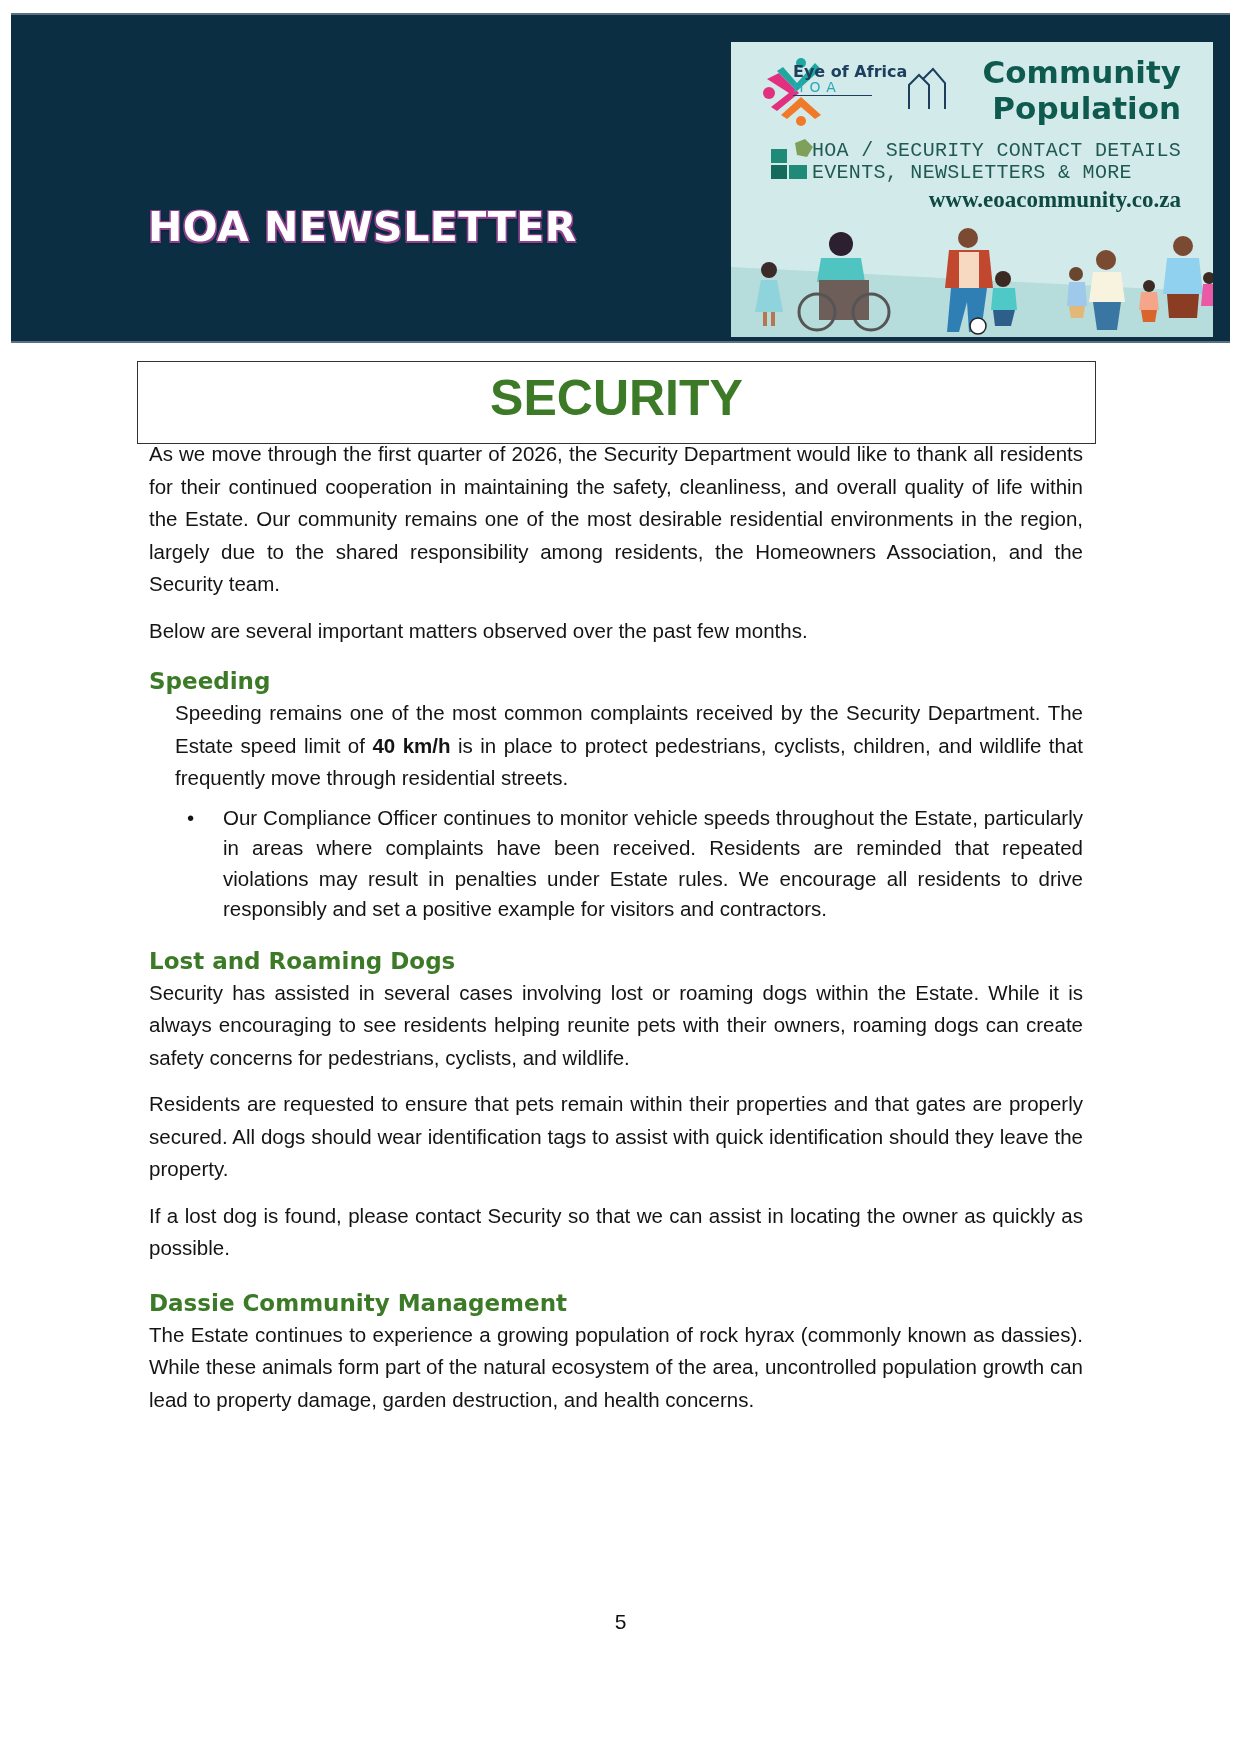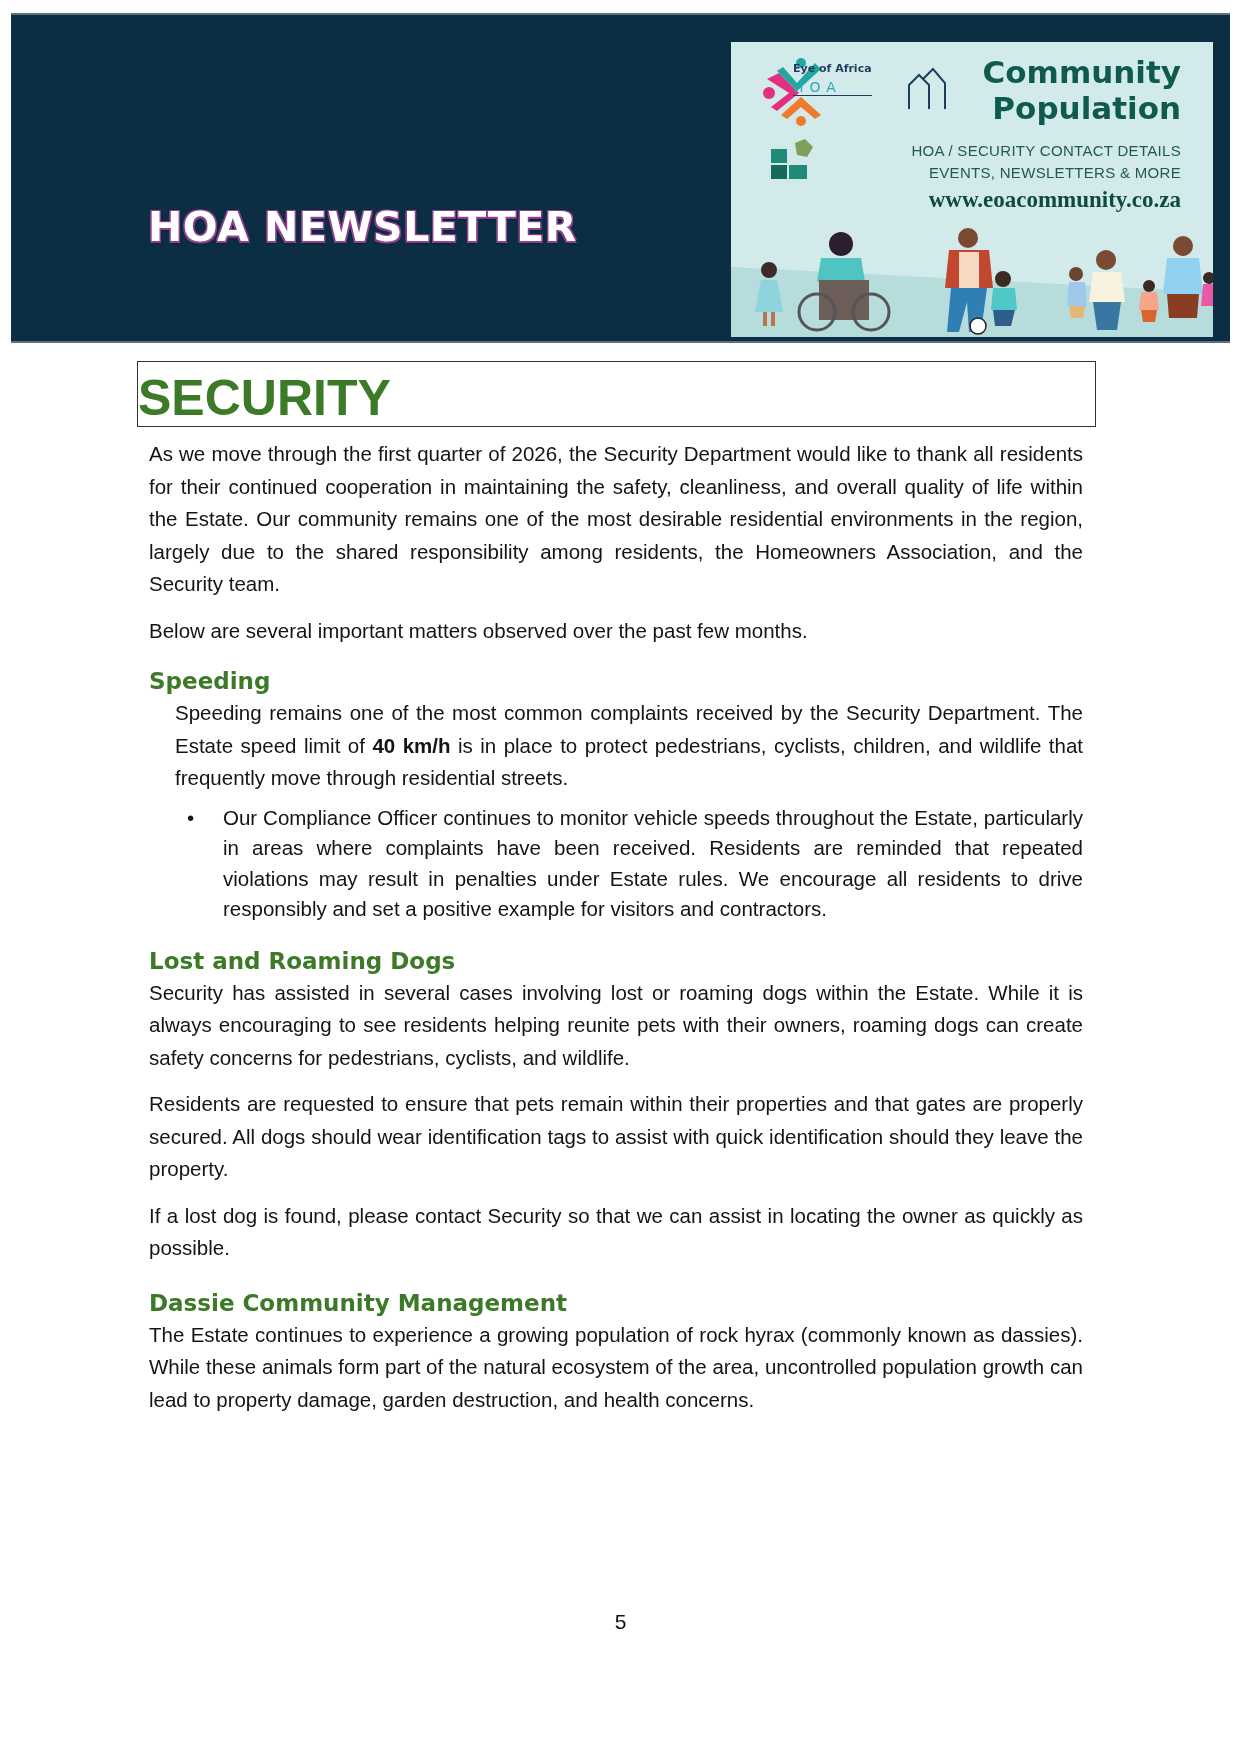--- a/index.html
+++ b/index.html
@@ -4,29 +4,29 @@
 <style>
   html, body { margin: 0; padding: 0; background: #ffffff; }
   body { width: 1241px; height: 1755px; position: relative; overflow: hidden; font-family: "Liberation Sans", sans-serif; color: #111; }
 
   .banner { position: absolute; left: 11px; top: 13px; width: 1219px; height: 330px; background: #0b2e42; border-top: 2px solid #5b7080; border-bottom: 2px solid #5b7080; box-sizing: border-box; }
   .banner-title { position: absolute; left: 137px; top: 188px; font-family: "DejaVu Sans", sans-serif; font-weight: bold; font-size: 41px; color: #ffffff; letter-spacing: 0.5px;
     text-shadow: -1.5px -1.5px 0 #8e3f8e, 1.5px -1.5px 0 #8e3f8e, -1.5px 1.5px 0 #8e3f8e, 1.5px 1.5px 0 #8e3f8e, 0 2px 3px rgba(0,0,0,0.6); }
 
   .info-card { position: absolute; left: 720px; top: 27px; width: 482px; height: 295px; background: #d3eaea; overflow: hidden; }
   .logo { position: absolute; left: 28px; top: 15px; width: 190px; height: 70px; }
-  .logo-text-1 { position: absolute; left: 62px; top: 20px; font-family: "DejaVu Sans", sans-serif; font-weight: bold; font-size: 11px; color: #1d3f5e; }
+  .logo-text-1 { position: absolute; left: 62px; top: 20px; font-family: "DejaVu Sans", sans-serif; font-weight: bold; font-size: 16px; color: #1d3f5e; }
   .logo-text-2 { position: absolute; left: 62px; top: 37px; font-family: "DejaVu Sans", sans-serif; font-size: 14px; color: #2aa8b8; letter-spacing: 6px; border-bottom: 1.5px solid #1d3f5e; padding-right: 30px; }
   .ci-title { position: absolute; right: 32px; top: 12px; text-align: right; font-family: "DejaVu Sans", sans-serif; font-weight: bold; font-size: 31px; line-height: 36px; color: #0e5a4f; }
   .puzzle { position: absolute; left: 38px; top: 97px; width: 48px; height: 42px; }
-  .ci-sub { position: absolute; right: 32px; top: 98px; text-align: right; font-family: Liberation Sans, sans-serif; font-size: 15px; line-height: 22px; color: #1f5a50; letter-spacing: 0.3px; }
+  .ci-sub { position: absolute; right: 32px; top: 98px; text-align: left; font-family: Liberation Mono, monospace; font-size: 20px; line-height: 22px; color: #1f5a50; letter-spacing: 0.3px; }
   .ci-url { position: absolute; right: 32px; top: 145px; font-family: Liberation Serif, serif; font-weight: bold; font-size: 23px; color: #0e4a42; }
   .illus { position: absolute; left: 0; top: 180px; width: 482px; height: 115px; }
 
-  .section-box { position: absolute; left: 137px; top: 361px; width: 959px; height: 66px; border: 1.5px solid #333; box-sizing: border-box; }
+  .section-box { position: absolute; left: 137px; top: 361px; width: 959px; height: 83px; border: 1.5px solid #333; box-sizing: border-box; text-align: center; }
   .section-title { font-family: "Liberation Sans", sans-serif; font-weight: bold; font-size: 50px; color: #3c7a27; line-height: 72px; }
 
   .content { position: absolute; left: 149px; top: 438px; width: 934px; }
   .p { font-family: "Liberation Sans", sans-serif; font-size: 20.5px; line-height: 32.5px; text-align: justify; margin: 0 0 14px 0; color: #141414; }
   .h { font-family: "DejaVu Sans", sans-serif; font-weight: bold; font-size: 23px; color: #3c7a27; margin: 0; line-height: 32px; }
   .bullet-list { margin: 8px 0 20px 0; padding: 0; list-style: none; }
   .bullet-item { position: relative; padding-left: 74px; font-family: "Liberation Sans", sans-serif; font-size: 20.5px; line-height: 30.5px; text-align: justify; color: #141414; }
   .bullet-dot { position: absolute; left: 38px; top: 0; }
   .bold { font-weight: bold; }
 

